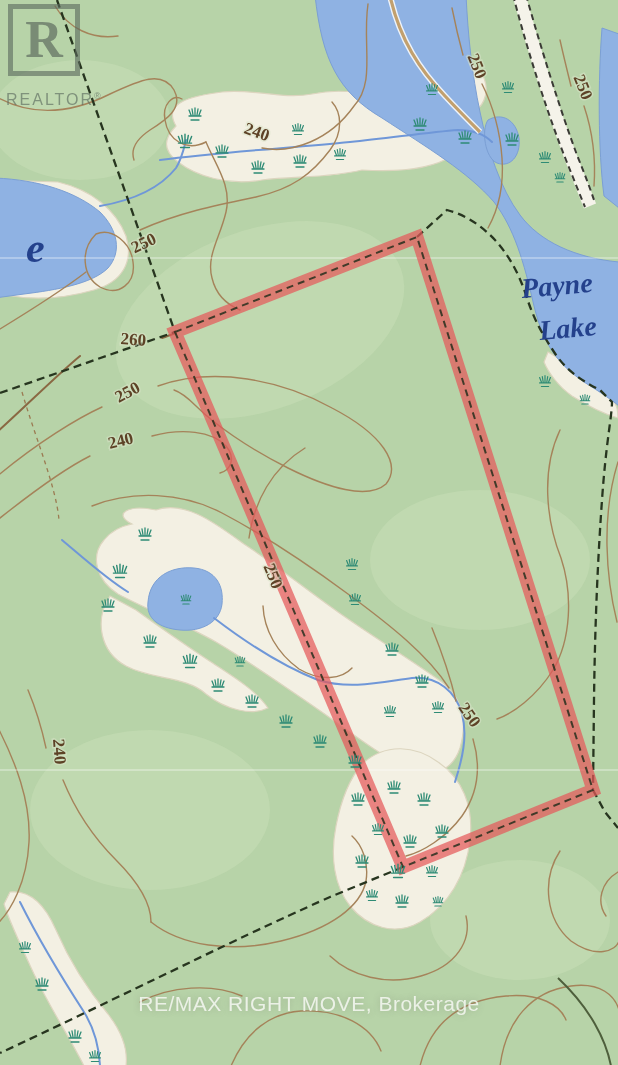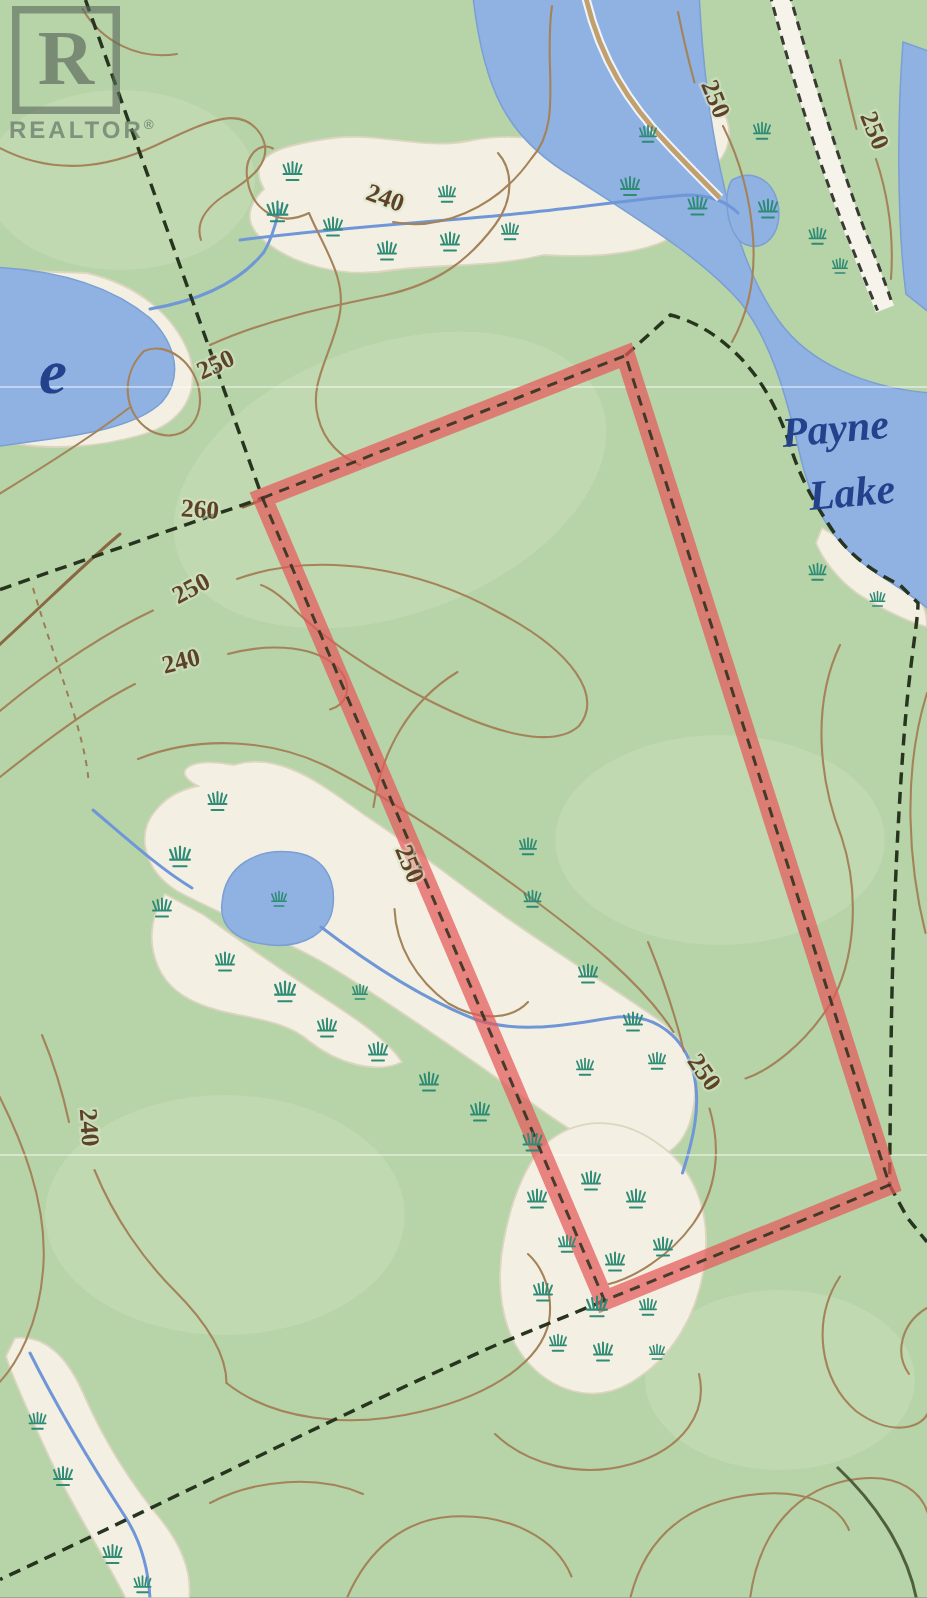--- a/index.html
+++ b/index.html
@@ -35,22 +35,22 @@
   .tuft{stroke:var(--marsh);stroke-width:1.3;fill:none;stroke-linecap:round;}
   .ct-label{font-family:"Liberation Serif",serif;font-weight:bold;font-size:17px;
     fill:var(--label-brown);paint-order:stroke;stroke:rgba(216,228,200,.55);stroke-width:3px;}
   .lake-label{font-family:"Liberation Serif",serif;font-style:italic;font-weight:bold;
     fill:var(--lake-label);}
   .logo{position:absolute;top:4px;left:6px;opacity:.85;}
   .logo-box{width:62px;height:62px;border:5px solid rgba(92,106,94,.72);
     display:flex;align-items:center;justify-content:center;margin-left:2px;}
   .logo-r{font-family:"Liberation Serif",serif;font-weight:bold;font-size:52px;
     line-height:1;color:rgba(92,106,94,.8);}
-  .logo-word{font-size:16px;font-weight:bold;letter-spacing:2px;
-    color:rgba(98,112,99,.8);margin-top:2px;}
+  .logo-word{font-size:16px;font-weight:normal;letter-spacing:2px;
+    color:rgba(98,112,99,.8);margin-top:15px;}
   .logo-reg{font-size:9px;vertical-align:super;}
   .watermark{position:absolute;top:992px;left:0;width:100%;text-align:center;
     font-size:21px;letter-spacing:.5px;color:rgba(252,252,250,.78);
     text-shadow:0 0 6px rgba(130,140,120,.45);}
 </style>
 </head>
 <body>
 
 <div class="stage">
 <svg width="618" height="1065" viewBox="0 0 618 1065">
@@ -239,13 +239,14 @@
   </g>
 </svg>
 
 <div class="logo">
   <div class="logo-box">
     <span class="logo-r">R</span>
   </div>
   <div class="logo-word"><span>REALTOR</span><span class="logo-reg">®</span></div>
 </div>
 
+<div class="watermark">RE/MAX RIGHT MOVE, Brokerage</div>
 </div>
 
 </body></html>

